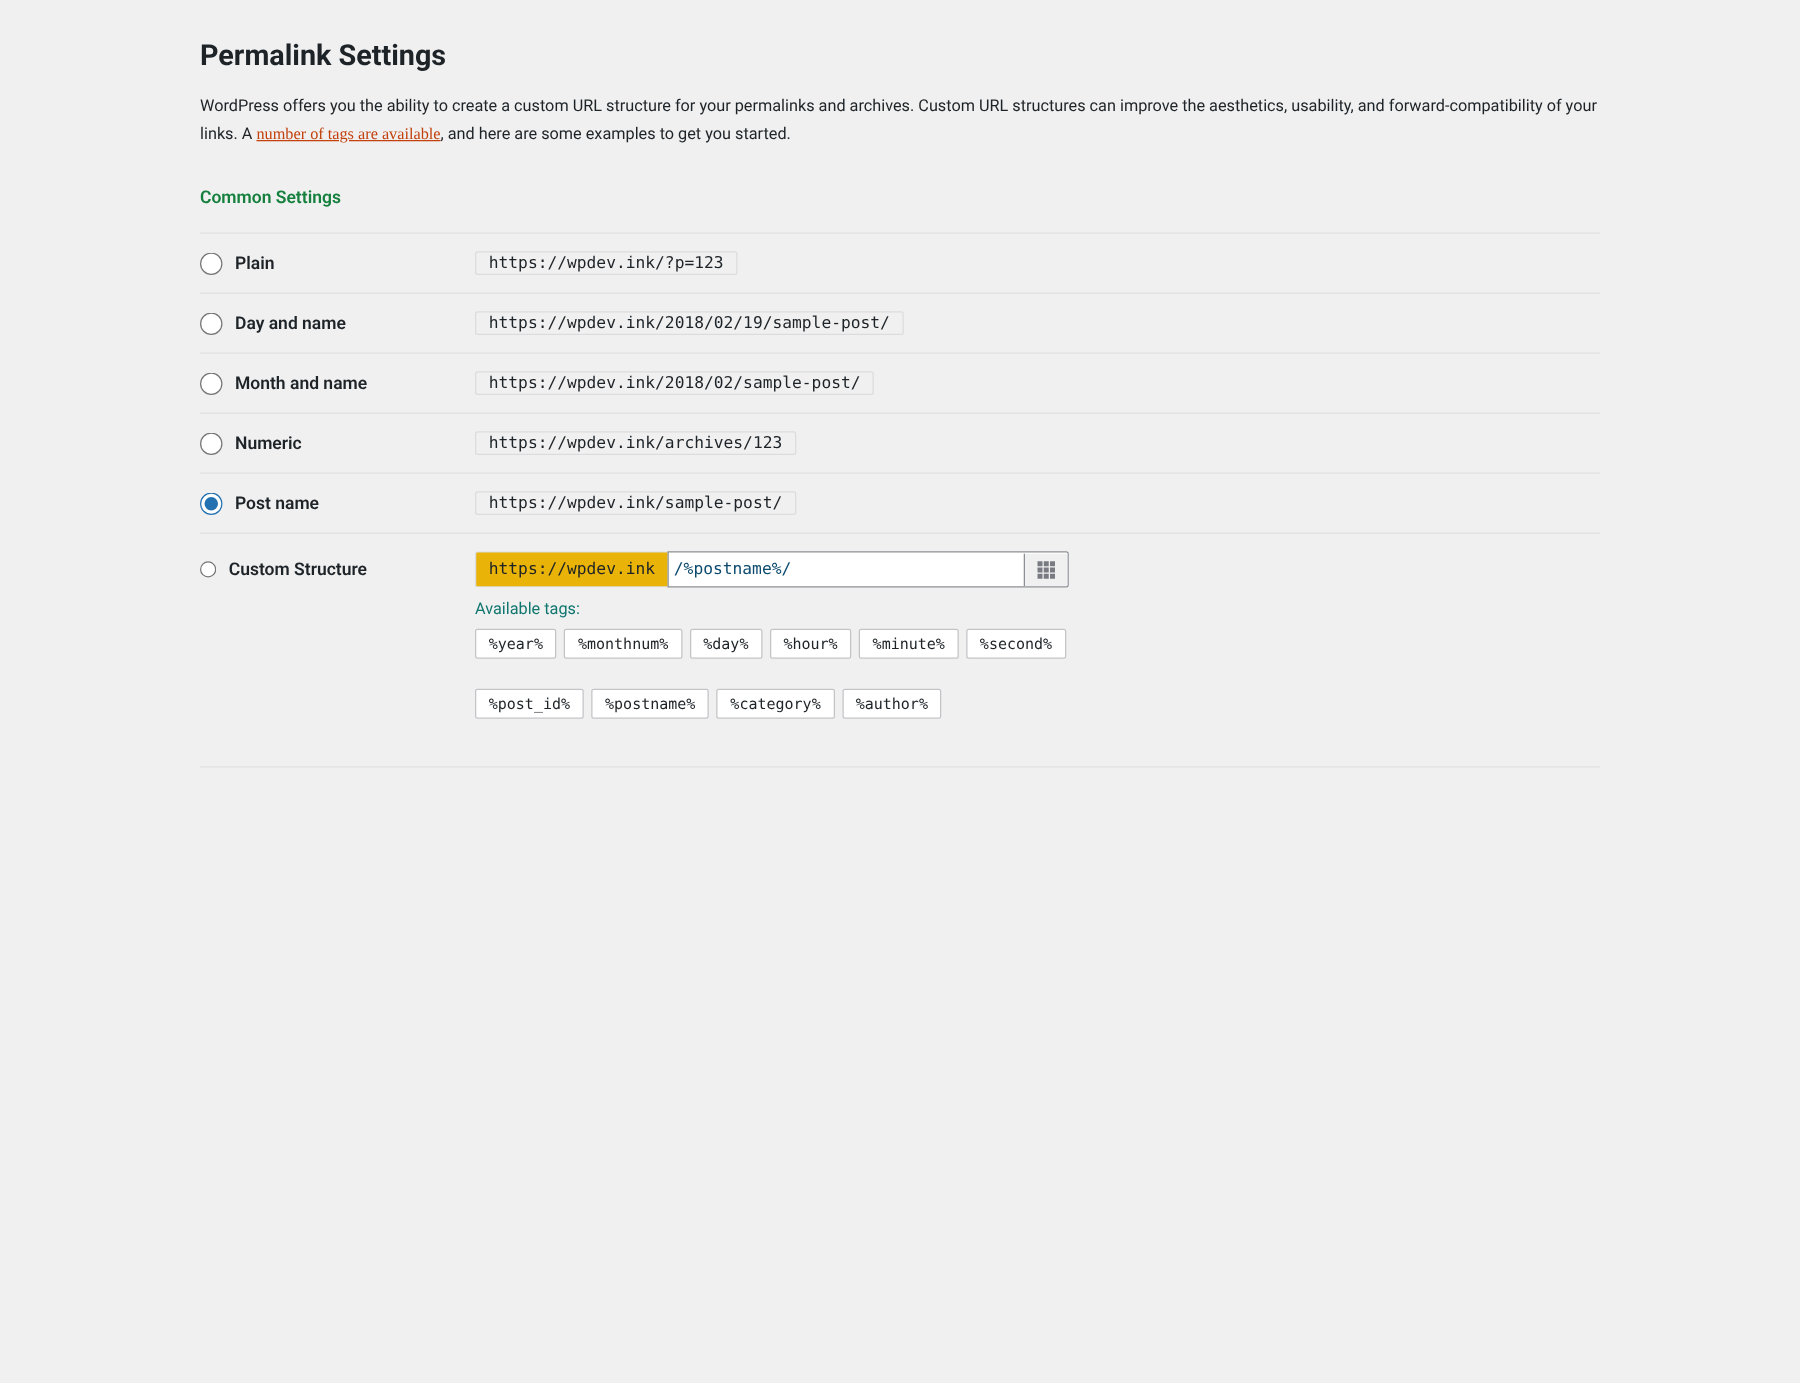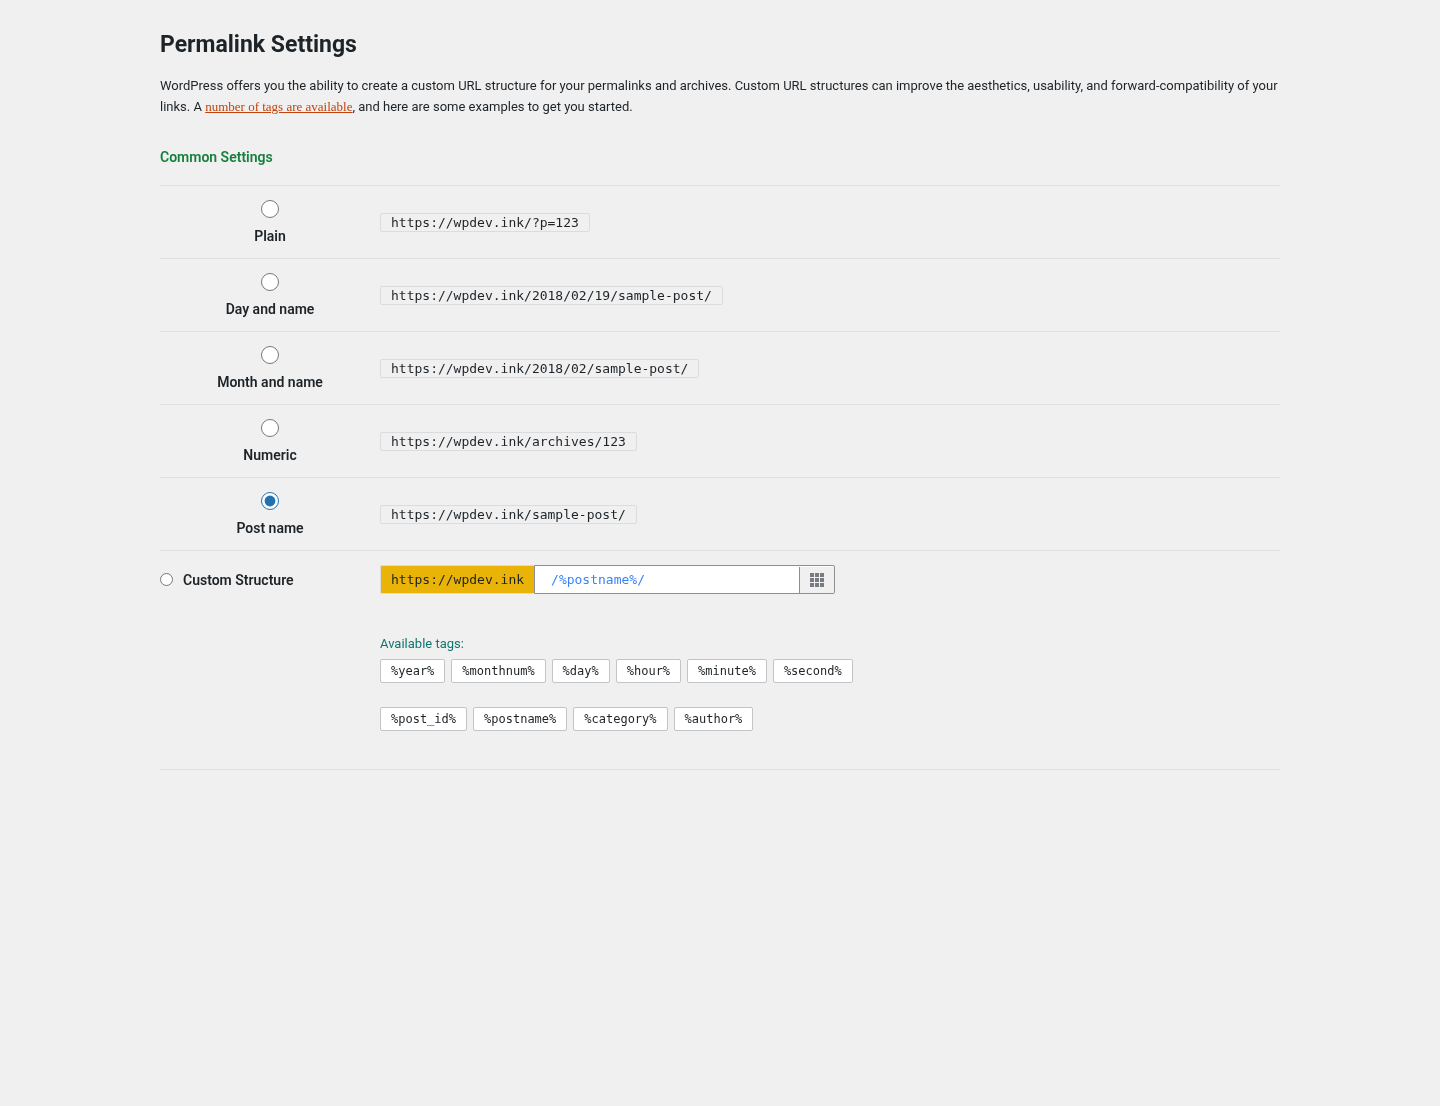--- a/index.html
+++ b/index.html
@@ -62,21 +62,20 @@
     .settings-row:first-child {
       border-top: 1px solid #e0e0e0;
     }
 
     .radio-label {
       display: flex;
       align-items: center;
       gap: 10px;
       min-width: 220px;
       cursor: pointer;
-      flex-direction: column;
     }
 
     .radio-label input[type="radio"] {
       width: 18px;
       height: 18px;
       cursor: pointer;
       accent-color: #2271b1;
       flex-shrink: 0;
     }
 
@@ -93,21 +92,20 @@
       padding: 1px 10px;
       font-family: Consolas, Monaco, monospace;
       font-size: 13px;
       color: #1d2327;
       border-radius: 2px;
     }
 
     .custom-structure-row {
       flex-direction: column;
       align-items: flex-start;
-      gap: 32px;
     }
 
     .custom-structure-top {
       display: flex;
       align-items: center;
       gap: 0;
     }
 
     .custom-structure-label {
       display: flex;
@@ -133,25 +131,25 @@
       align-items: center;
       border: 1px solid #8c8f94;
       border-radius: 0 2px 2px 0;
       background: #fff;
       overflow: hidden;
     }
 
     .custom-structure-input {
       border: none;
       outline: none;
-      padding: 6px 16px;
+      padding: 6px 4px;
       font-family: Consolas, Monaco, monospace;
       font-size: 13px;
-      color: #3b82f6;
-      width: 264px;
+      color: #0c4a6e;
+      width: 284px;
       background: transparent;
     }
 
     .grid-icon-btn {
       background: #f0f0f1;
       border: none;
       border-left: 1px solid #8c8f94;
       padding: 6px 10px;
       cursor: pointer;
       display: flex;

